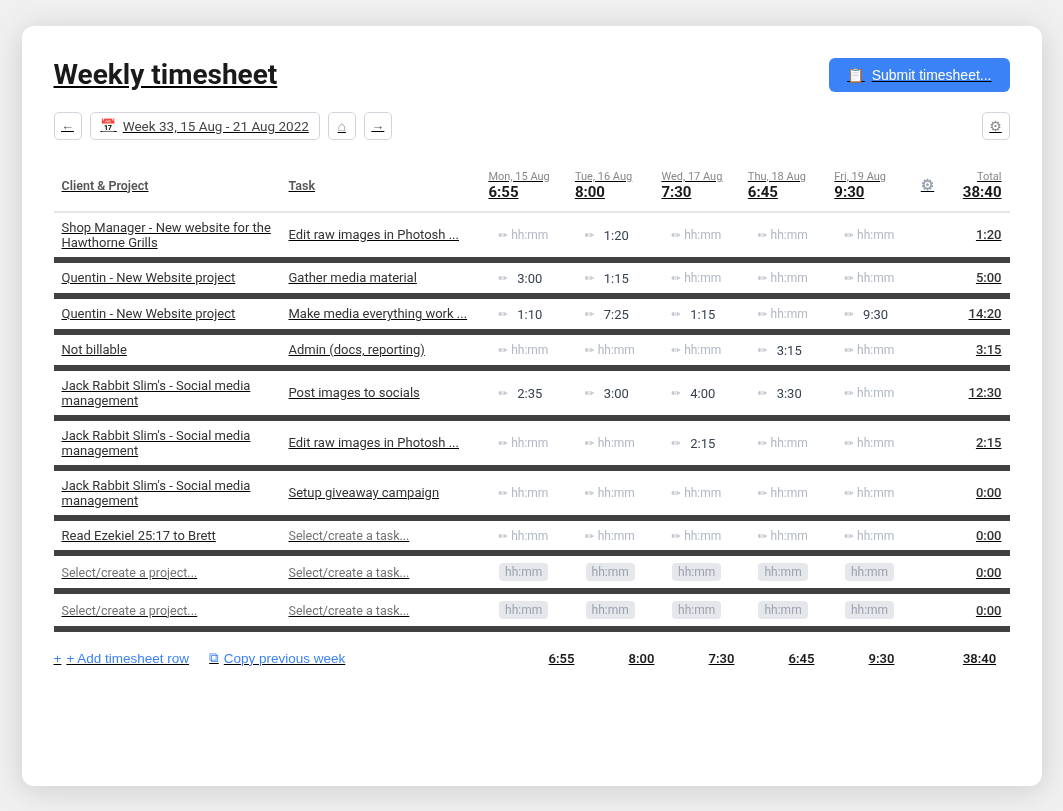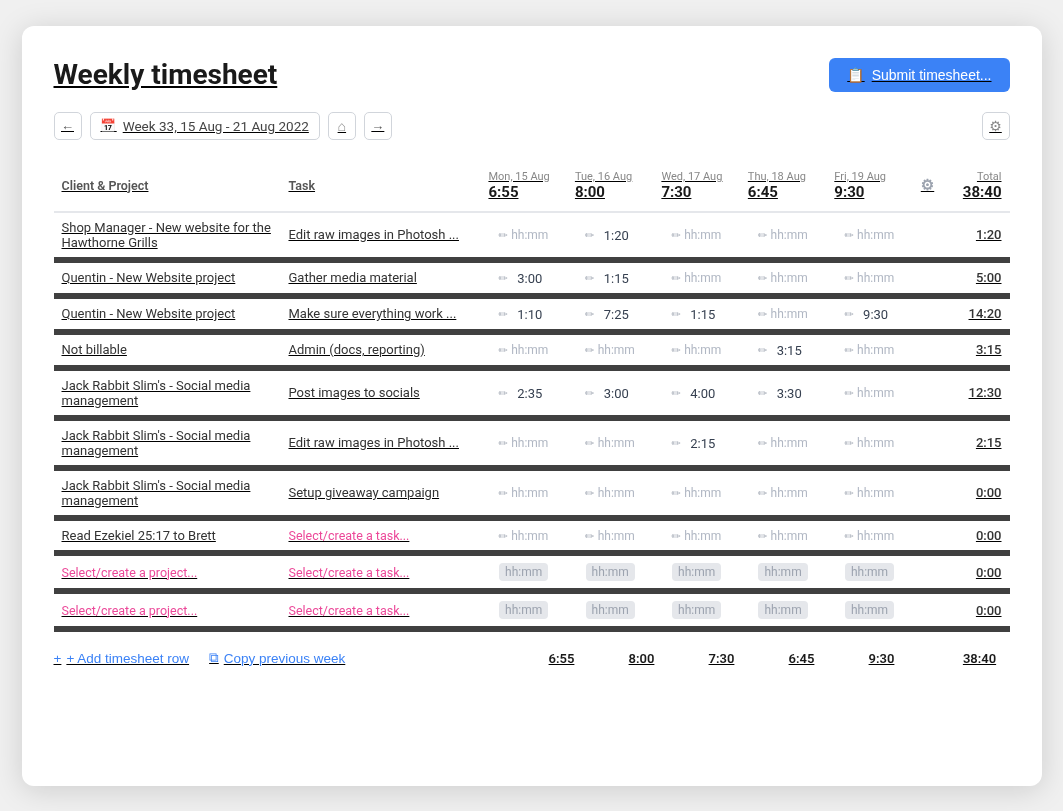--- a/index.html
+++ b/index.html
@@ -210,21 +210,21 @@
     }
     .hhmm-badge {
       background: #e5e7eb;
       border-radius: 4px;
       padding: 2px 6px;
       font-size: 12px;
       color: #9ca3af;
       display: inline-block;
     }
     .select-placeholder {
-      color: #ec4899;
+      color: #737373;
       font-style: normal;
       font-size: 12.5px;
     }
     .footer-row {
       display: flex;
       align-items: center;
       margin-top: 14px;
       padding-top: 4px;
     }
     .add-row-btn {
@@ -388,21 +388,21 @@
             </span></td>
           <td class="time-cell"><span class="time-input-wrapper">
               <span class="edit-icon">✏</span>
               <span class="time-placeholder">hh:mm</span>
             </span></td>
           <td class="gear-col"></td>
           <td class="total-cell">5:00</td>
         </tr>
         <tr>
           <td class="client-cell">Quentin - New Website project</td>
-          <td class="task-cell">Make sure everything work ...</td>
+          <td class="task-cell">Make media everything work ...</td>
           <td class="time-cell"><span class="time-input-wrapper">
               <span class="edit-icon">✏</span>
               <span class="time-value">1:10</span>
             </span></td>
           <td class="time-cell"><span class="time-input-wrapper">
               <span class="edit-icon">✏</span>
               <span class="time-value">7:25</span>
             </span></td>
           <td class="time-cell"><span class="time-input-wrapper">
               <span class="edit-icon">✏</span>

